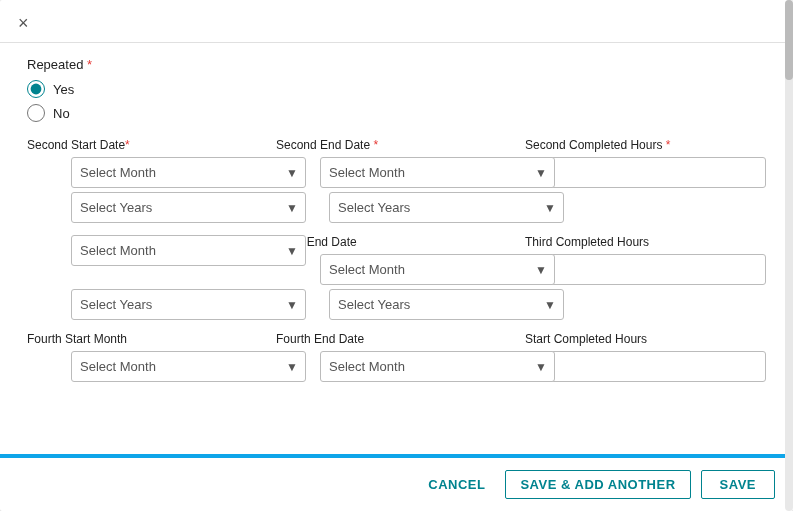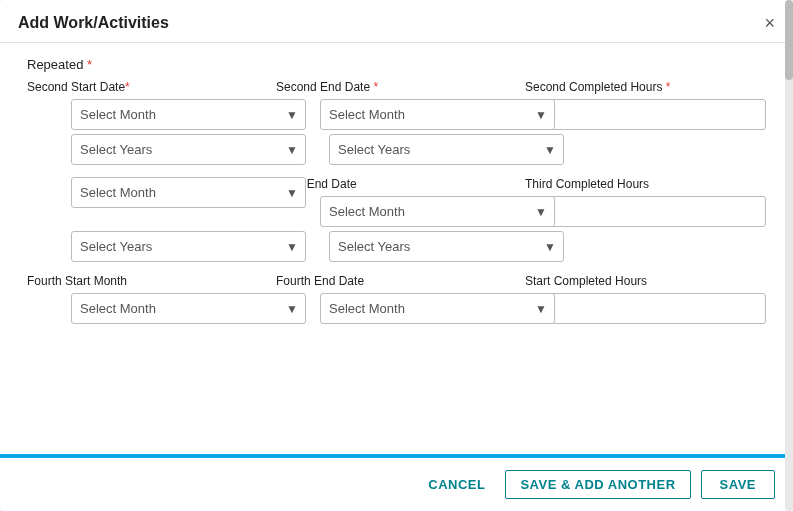--- a/index.html
+++ b/index.html
@@ -193,29 +193,38 @@
 </head>
 <body>
 
 <div class="modal">
 
   <div class="scrollbar-track">
     <div class="scrollbar-thumb"></div>
   </div>
 
   <div class="modal-header">
-    <span class="modal-title">Add Work/Activities</span>
     <button class="close-btn">×</button>
   </div>
 
   <div class="modal-body">
 
     <div class="repeated-label">
       <span>Repeated</span>
       <span class="required-star"> *</span>
+    </div>
+    <div class="radio-group">
+      <div class="radio-row">
+        <input type="radio" name="repeated" id="yes" value="yes" checked="" style="">
+        <label for="yes">Yes</label>
+      </div>
+      <div class="radio-row">
+        <input type="radio" name="repeated" id="no" value="no" style="">
+        <label for="no">No</label>
+      </div>
     </div>
 
     <div class="section-divider">
       <div class="section-row">
         <div class="field-group">
           <div class="field-label">
             <span>Second Start Date</span><span class="required-star">*</span>
           </div>
           <div class="select-wrapper">
             <select class="select-control">

